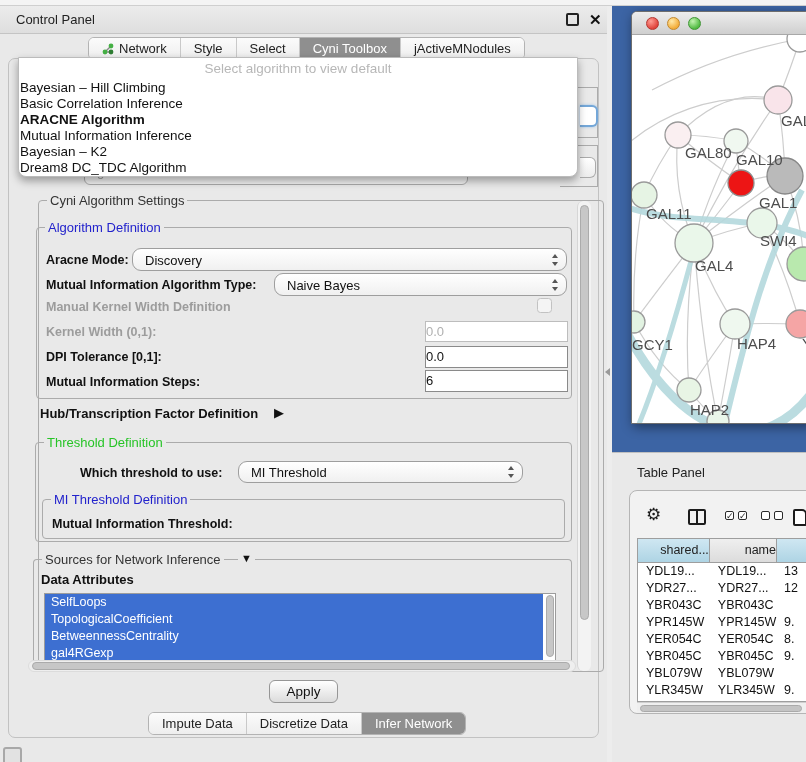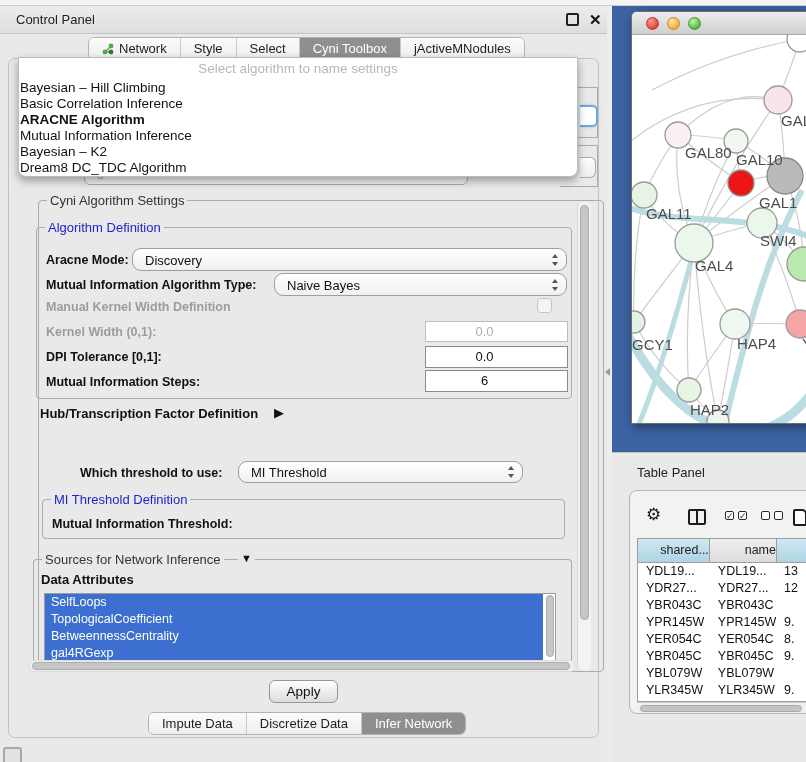--- a/index.html
+++ b/index.html
@@ -49,21 +49,21 @@
   .flabel { font-size:12.5px; font-weight:bold; color:#111; white-space:nowrap; }
   .flabel.disabled { color:#9c9c9c; }
 
   .combo { border:1px solid #9e9e9e; border-radius:9px; background:linear-gradient(#ffffff,#f0f0f0); font-size:13px; color:#111; }
   .combo .val { position:absolute; left:12px; top:50%; transform:translateY(-50%); }
   .spinner { position:absolute; right:7px; top:50%; transform:translateY(-50%); width:7px; height:12px; }
   .spinner:before, .spinner:after { content:""; position:absolute; left:0; border-left:3.5px solid transparent; border-right:3.5px solid transparent; }
   .spinner:before { top:0; border-bottom:4.5px solid #555; }
   .spinner:after { bottom:0; border-top:4.5px solid #555; }
 
-  .tfield { background:#fff; font-size:13px; text-align:center; padding-right:24px; }
+  .tfield { background:#fff; font-size:13px; text-align:left; padding-right:24px; }
   .tfield.enabled { border:1.5px solid #8a8a8a; color:#111; }
   .tfield.disabled { border:1px solid #bdbdbd; color:#b0b0b0; }
 
   .checkbox { width:15px; height:15px; border:1.5px solid #c2c2c2; border-radius:3.5px; background:#f4f4f4; }
 
   
   .sb-v-channel { background:#f3f3f3; border-left:1px solid #d6d6d6; border-radius:6px; }
   .sb-thumb { background:#c7c7c7; border:1px solid #ababab; border-radius:6px; }
   .sb-h-channel { background:#efefef; border:1px solid #dcdcdc; border-radius:6px; }
 
@@ -162,21 +162,21 @@
 
   <div class="abs frag-box" style="left:560px; top:81px; width:38px; height:51px;"></div>
   <div id="frag-combo-blue" class="abs"></div>
   <div class="abs frag-box" style="left:560px; top:139px; width:38px; height:42px;"></div>
   <div class="abs" style="left:580px; top:151px; width:16px; height:21px; border:1px solid #ababab; border-left:none; border-radius:0 6px 6px 0; background:linear-gradient(#fff,#ececec); z-index:1;"></div>
   <div id="hidden-combo" class="abs">
     <span>galFiltered.sif default node</span>
   </div>
 
   <div id="dropdown" class="abs">
-    <div id="dd-placeholder">Select algorithm to name settings</div>
+    <div id="dd-placeholder">Select algorithm to view default</div>
     <div class="dd-item">Bayesian – Hill Climbing</div>
     <div class="dd-item">Basic Correlation Inference</div>
     <div class="dd-item bold">ARACNE Algorithm</div>
     <div class="dd-item">Mutual Information Inference</div>
     <div class="dd-item">Bayesian – K2</div>
     <div class="dd-item">Dream8 DC_TDC Algorithm</div>
   </div>
 
   <div class="abs groupbox" style="left:38px; top:194px; width:566px; height:472px;">
     <span class="gb-title gb-dark">Cyni Algorithm Settings</span>
@@ -204,20 +204,23 @@
   <div class="abs flabel disabled" style="left:46px; top:319px;">Kernel Width (0,1):</div>
   <div class="abs tfield disabled" style="left:425px; top:315px; width:143px; height:21px; line-height:19px;">0.0</div>
   <div class="abs flabel" style="left:46px; top:344px;">DPI Tolerance [0,1]:</div>
   <div class="abs tfield enabled" style="left:425px; top:340px; width:143px; height:22px; line-height:19px;">0.0</div>
   <div class="abs flabel" style="left:46px; top:369px;">Mutual Information Steps:</div>
   <div class="abs tfield enabled" style="left:425px; top:364px; width:143px; height:22px; line-height:19px;">6</div>
 
   <div class="abs flabel" style="left:40px; top:400px; font-size:13px;">Hub/Transcription Factor Definition</div>
   <div class="abs" style="left:274px; top:399px; font-size:13px; color:#111;">▶</div>
 
+  <div class="abs groupbox" style="left:35px; top:436px; width:537px; height:100px;">
+    <span class="gb-title gb-green">Threshold Definition</span>
+  </div>
   <div class="abs flabel" style="left:80px; top:460px;">Which threshold to use:</div>
   <div class="abs combo" style="left:238px; top:455px; width:285px; height:22px;">
     <span class="val">MI Threshold</span>
     <span class="spinner"></span>
   </div>
   <div class="abs groupbox" style="left:42px; top:493px; width:523px; height:40px;">
     <span class="gb-title gb-blue" style="background:#e9e9e9;">MI Threshold Definition</span>
   </div>
   <div class="abs flabel" style="left:52px; top:511px;">Mutual Information Threshold:</div>
 

